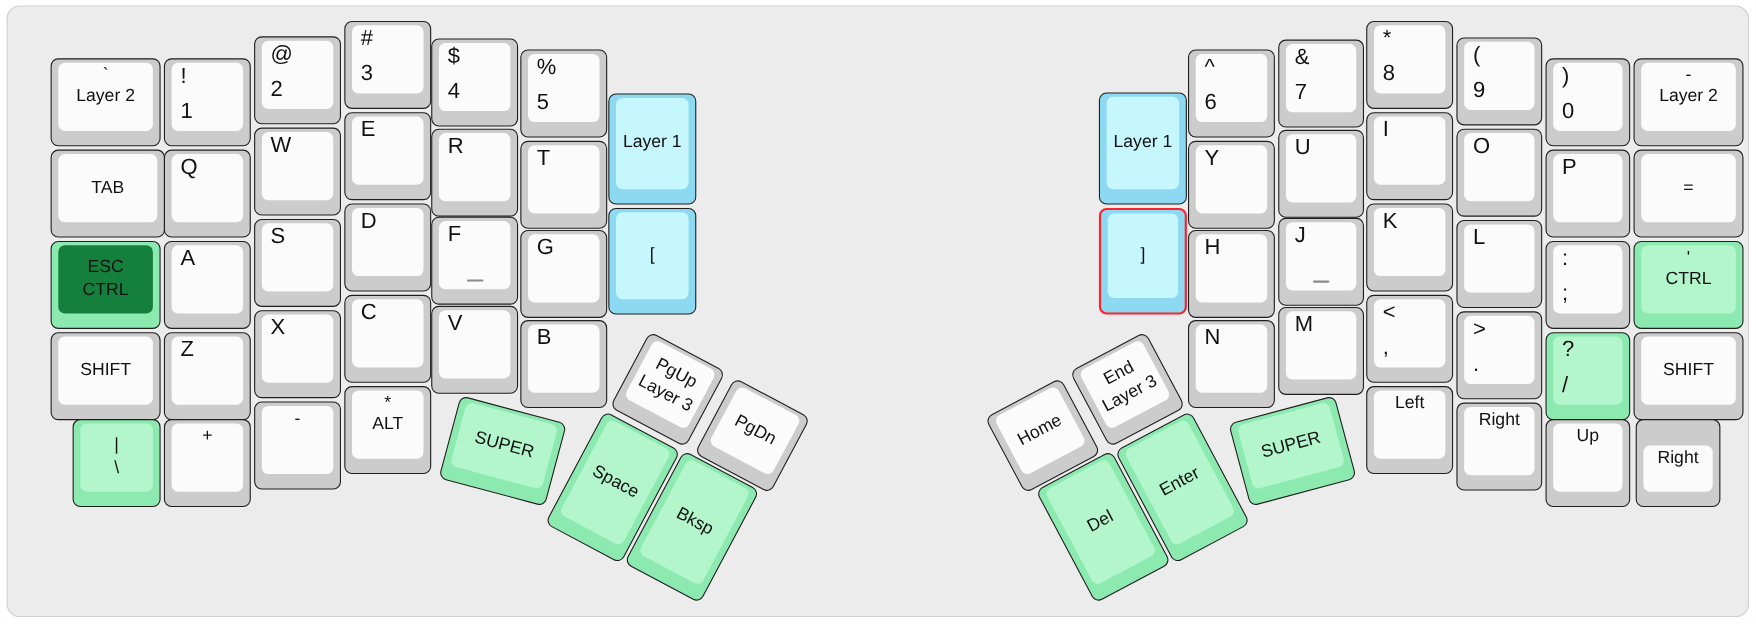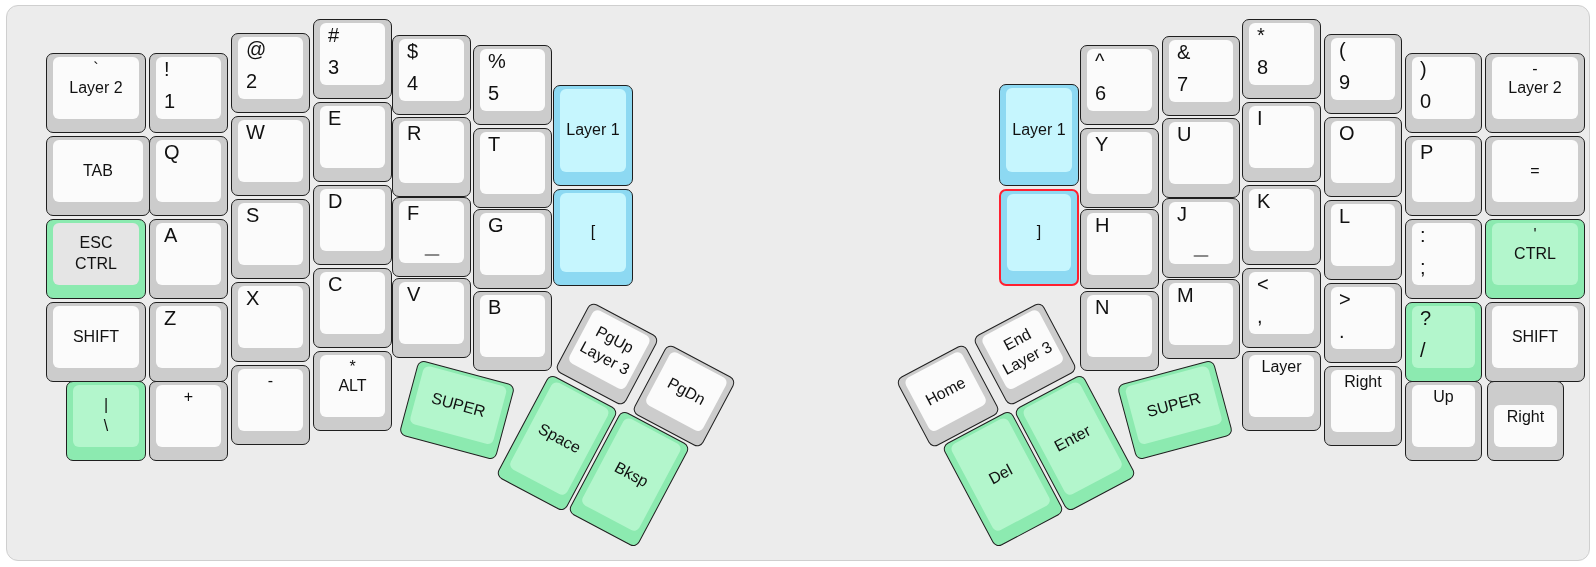--- a/index.html
+++ b/index.html
@@ -50,21 +50,21 @@
         <div class="legend-top">`</div>
         <div class="legend-mid">Layer 2</div>
       </div>
     </div>
     <div class="key" style="left: 39px; top: 130px; width: 104px; height: 80px; background: rgb(204, 204, 204); border-color: rgb(31, 31, 31);">
       <div class="surface" style="background: rgb(251, 251, 251);">
         <div class="legend-mid">TAB</div>
       </div>
     </div>
     <div class="key" style="left: 39px; top: 213px; width: 100px; height: 80px; background: rgb(140, 234, 176); border-color: rgb(31, 31, 31);">
-      <div class="surface" style="background: #e5e5e5;">
+      <div class="surface" style="background: #15803d;">
         <div class="legend-mid">ESC
 CTRL</div>
       </div>
     </div>
     <div class="key" style="left: 39px; top: 296px; width: 100px; height: 80px; background: rgb(204, 204, 204); border-color: rgb(31, 31, 31);">
       <div class="surface" style="background: rgb(251, 251, 251);">
         <div class="legend-mid">SHIFT</div>
       </div>
     </div>
     <div class="key" style="left: 59px; top: 375px; width: 80px; height: 80px; background: rgb(140, 234, 176); border-color: rgb(31, 31, 31);">
@@ -301,21 +301,21 @@
       </div>
     </div>
     <div class="key" style="left: 1235px; top: 262px; width: 79px; height: 80px; background: rgb(204, 204, 204); border-color: rgb(31, 31, 31);">
       <div class="surface" style="background: rgb(251, 251, 251);">
         <div class="legend-tl">&lt;</div>
         <div class="legend-bl">,</div>
       </div>
     </div>
     <div class="key" style="left: 1235px; top: 345px; width: 79px; height: 80px; background: rgb(204, 204, 204); border-color: rgb(31, 31, 31);">
       <div class="surface" style="background: rgb(251, 251, 251);">
-        <div class="legend-top">Layer</div>
+        <div class="legend-top">Left</div>
       </div>
     </div>
     <div class="key" style="left: 1317px; top: 28px; width: 78px; height: 80px; background: rgb(204, 204, 204); border-color: rgb(31, 31, 31);">
       <div class="surface" style="background: rgb(251, 251, 251);">
         <div class="legend-tl">(</div>
         <div class="legend-bl">9</div>
       </div>
     </div>
     <div class="key" style="left: 1317px; top: 111px; width: 78px; height: 80px; background: rgb(204, 204, 204); border-color: rgb(31, 31, 31);">
       <div class="surface" style="background: rgb(251, 251, 251);">

